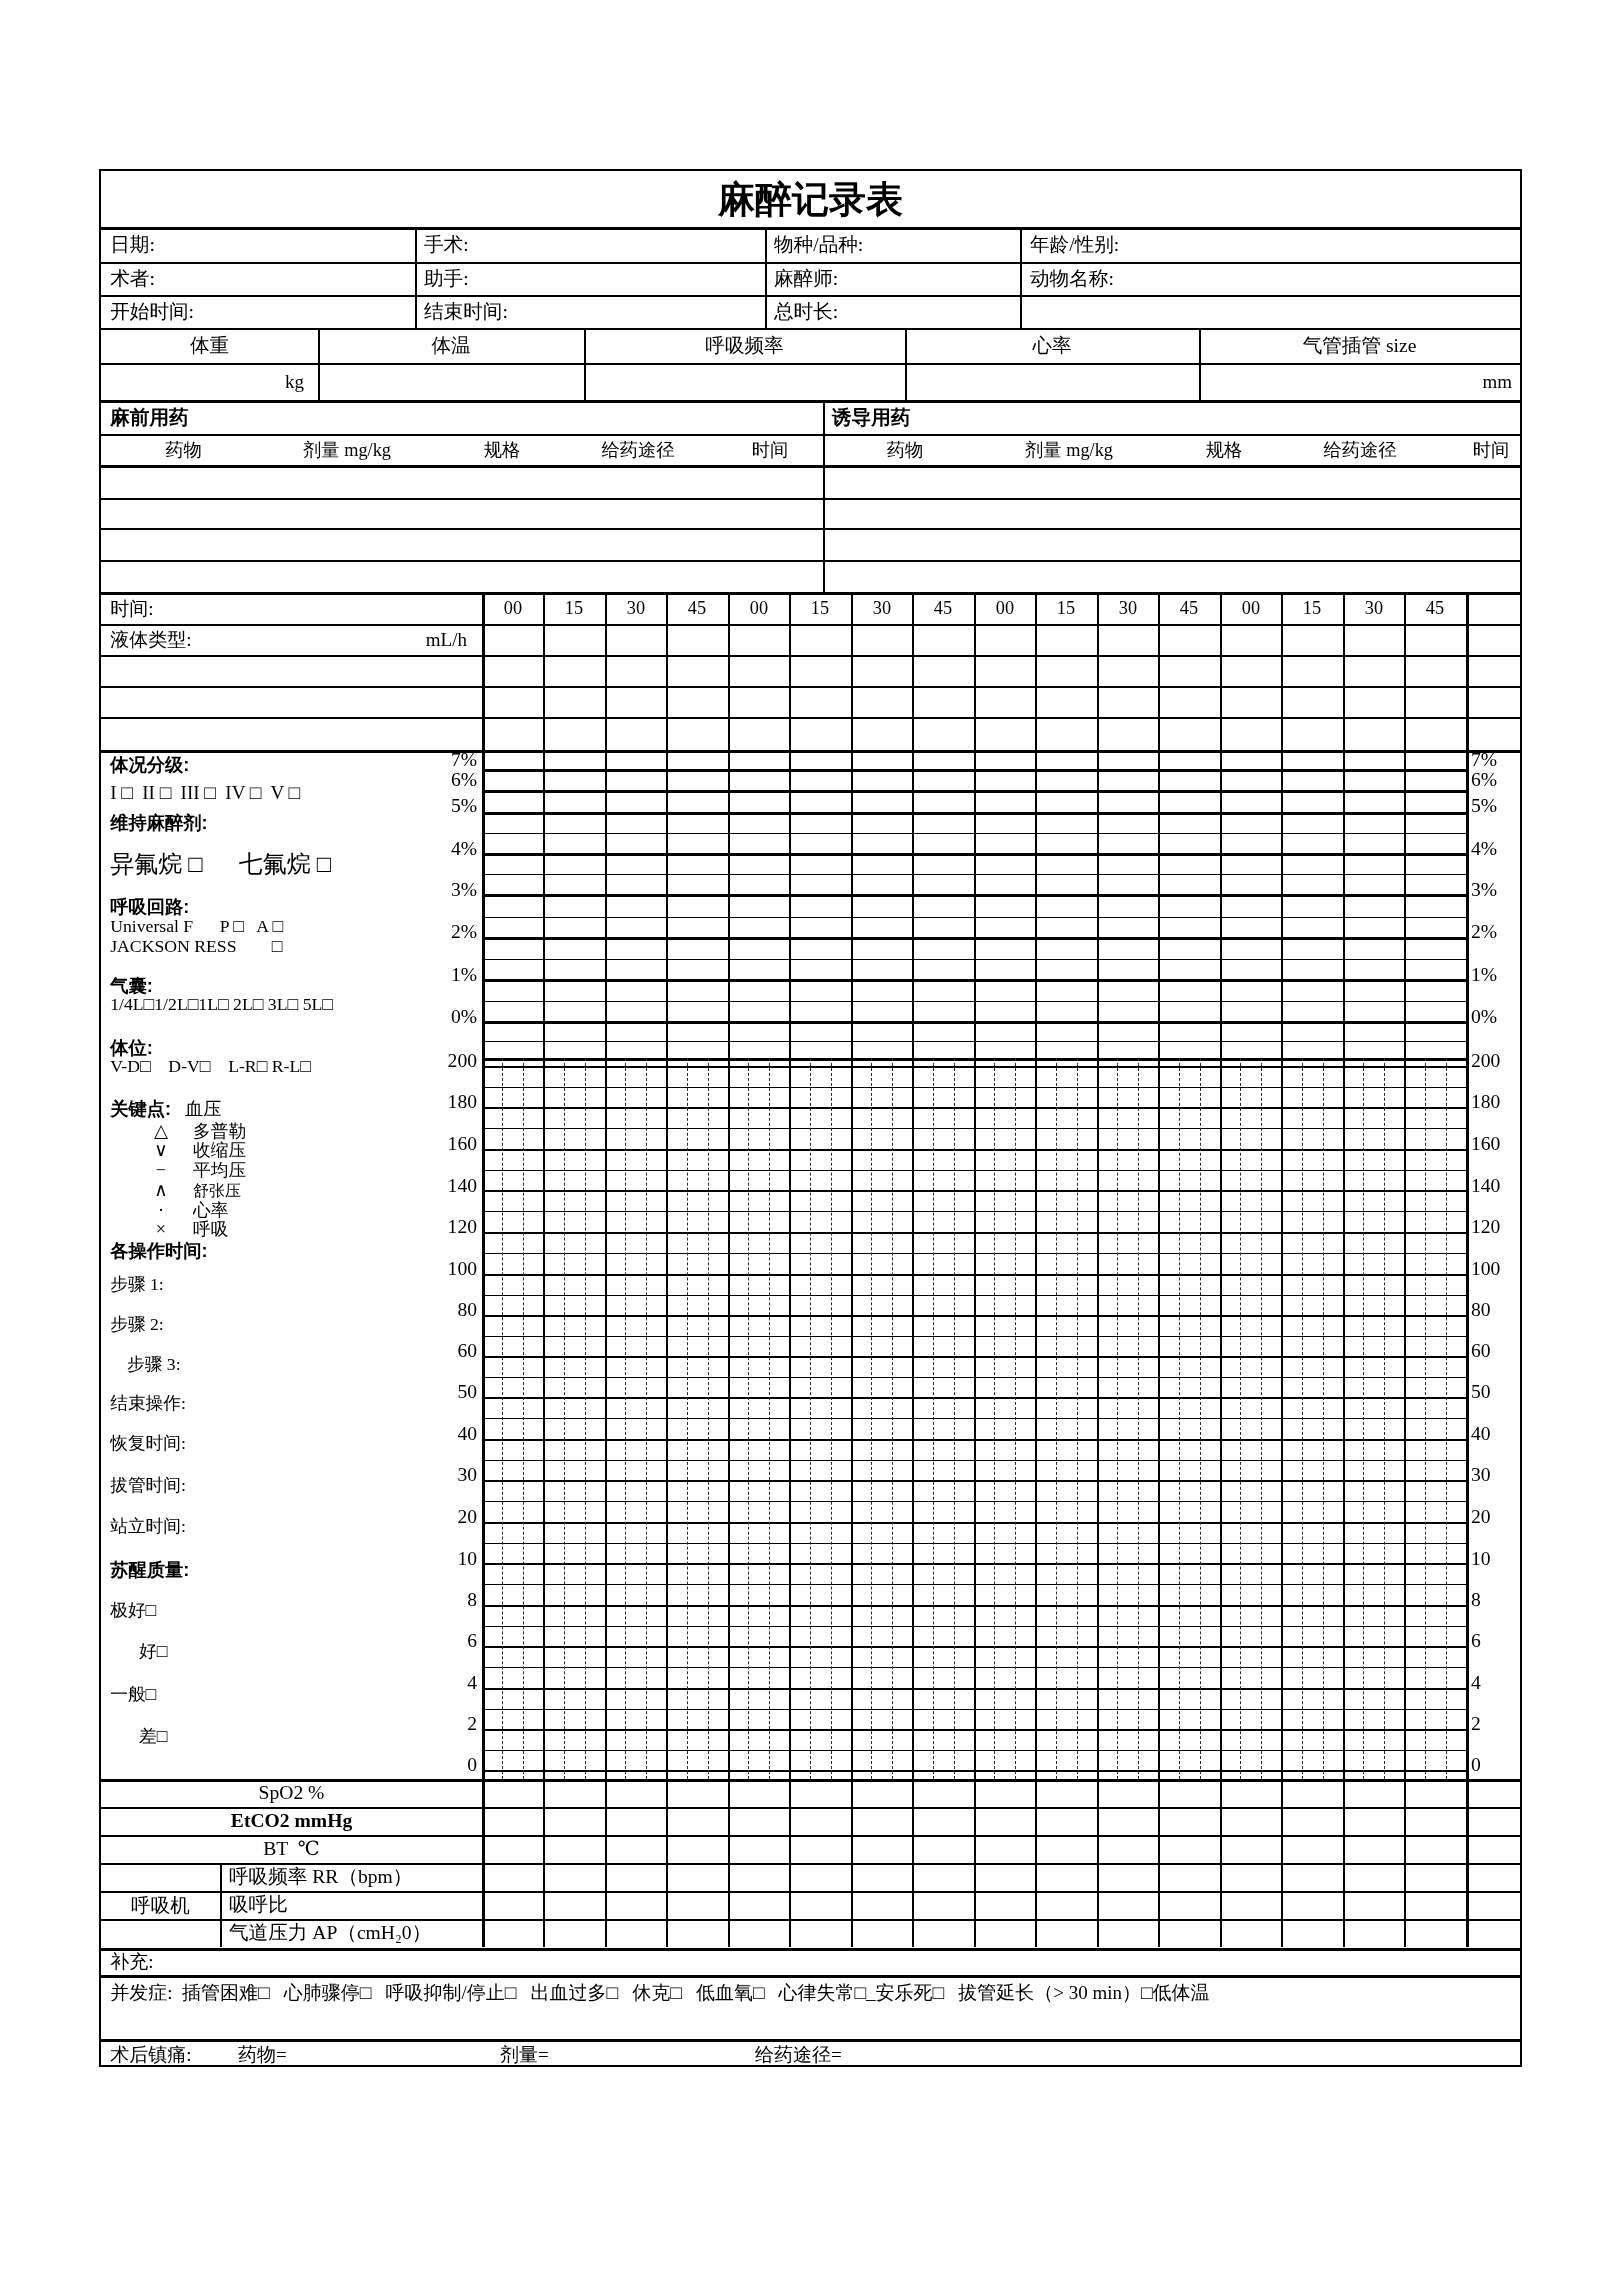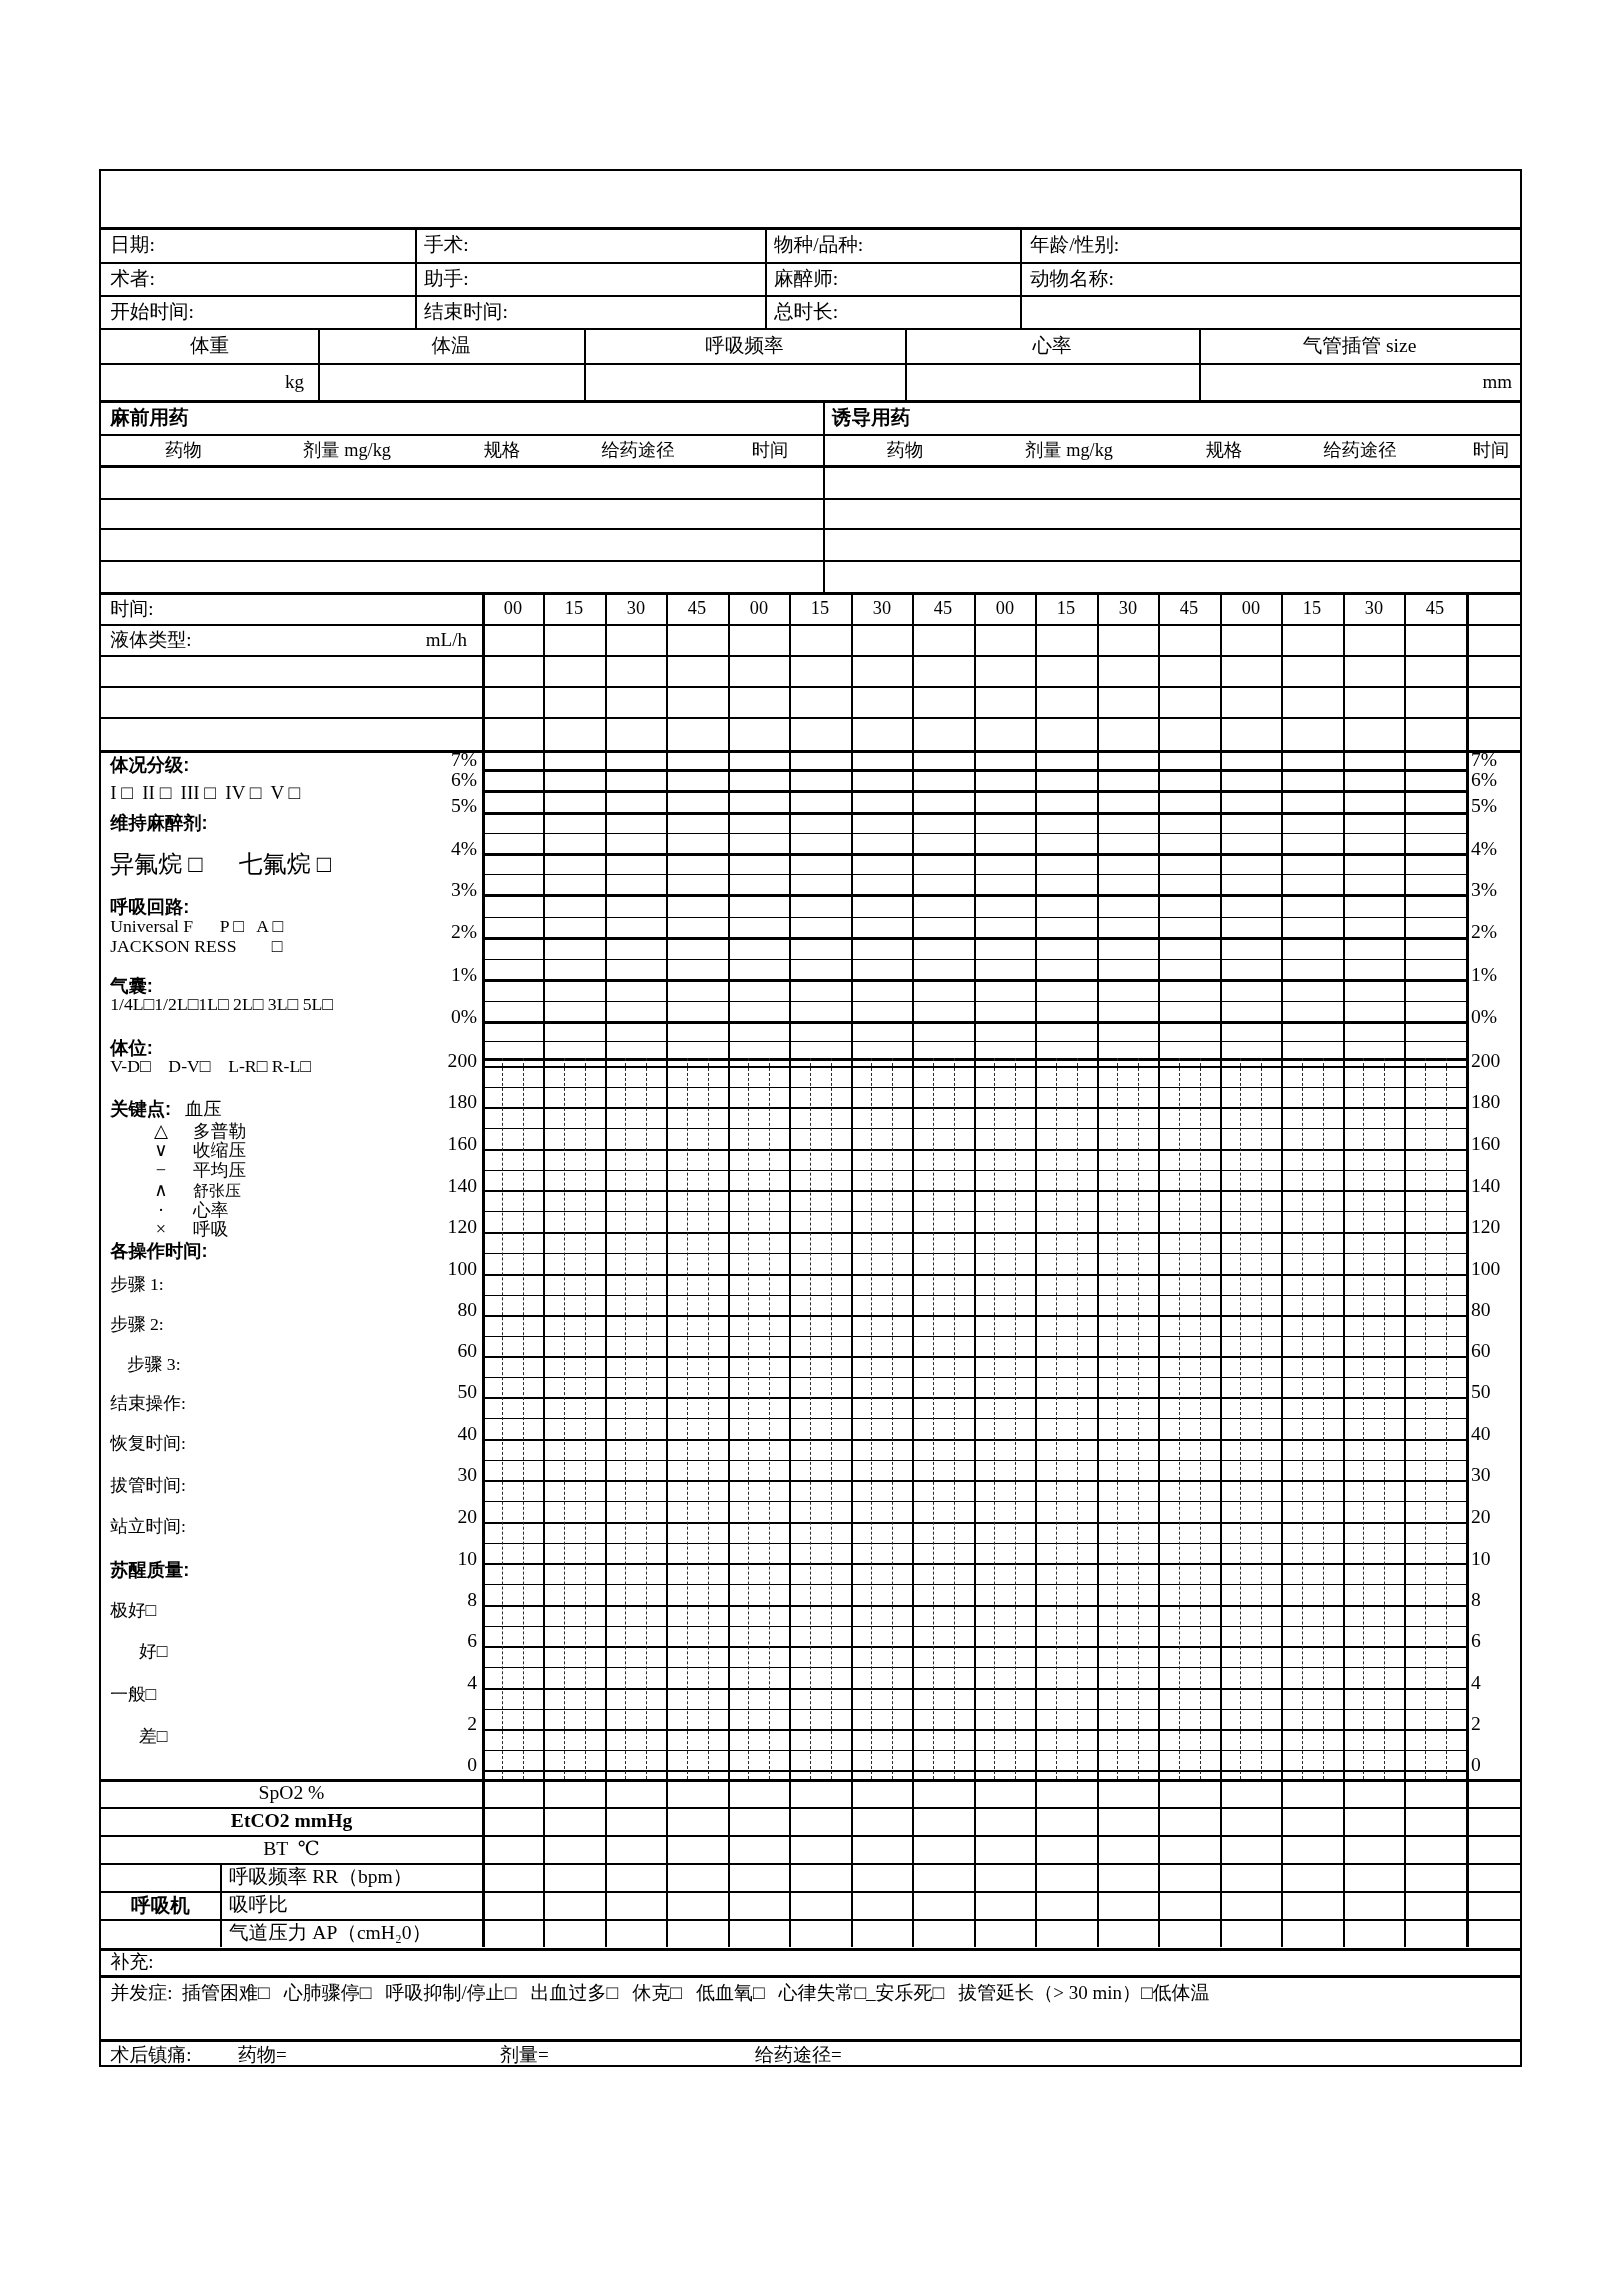--- a/index.html
+++ b/index.html
@@ -6,28 +6,29 @@
   .sheet{position:relative;width:1623px;height:2295px;background:#fff;color:#000;
          font-family:"Liberation Serif","DejaVu Serif",serif;overflow:hidden;}
   #tbl{position:absolute;left:99px;top:169px;width:1419px;height:1894px;
        border:2.6px solid #000;background:#fff;}
   .t{position:absolute;white-space:pre;color:#000;font-size:19.6px;}
   .c{text-align:center;}
   .r{text-align:right;}
   .hd{font-family:"Liberation Sans","DejaVu Sans",sans-serif;font-weight:700;}
   .ln{position:absolute;background:#000;}
   .dln{position:absolute;width:0;border-left:1.3px dashed #2a2a2a;}
-  .fx{display:flex;align-items:center;justify-content:center;font-weight:bold;}
+  .fx{display:flex;align-items:center;justify-content:center;}
 </style>
 </head>
 <body>
 
 <div class="sheet">
   <div id="tbl">
 
+    <div class="t hd c" style="left:0;top:5.2px;width:1419px;height:47px;line-height:47px;font-size:37px;">麻醉记录表</div>
 
     <div class="t" style="left:9.2px;  top:56px;height:35px;line-height:35px;">日期:</div>
     <div class="t" style="left:323px; top:56px;height:35px;line-height:35px;">手术:</div>
     <div class="t" style="left:673px;top:56px;height:41px;line-height:35px;">物种/品种:</div>
     <div class="t" style="left:929px;top:56px;height:35px;line-height:35px;">年龄/性别:</div>
     <div class="t" style="left:9.2px;  top:91px;height:33px;line-height:33px;">术者:</div>
     <div class="t" style="left:323px; top:91px;height:33px;line-height:33px;">助手:</div>
     <div class="t" style="left:673px;top:91px;height:33px;line-height:33px;">麻醉师:</div>
     <div class="t" style="left:929px;top:91px;height:33px;line-height:33px;">动物名称:</div>
     <div class="t" style="left:9.2px;  top:124px;height:33px;line-height:33px;">开始时间:</div>

